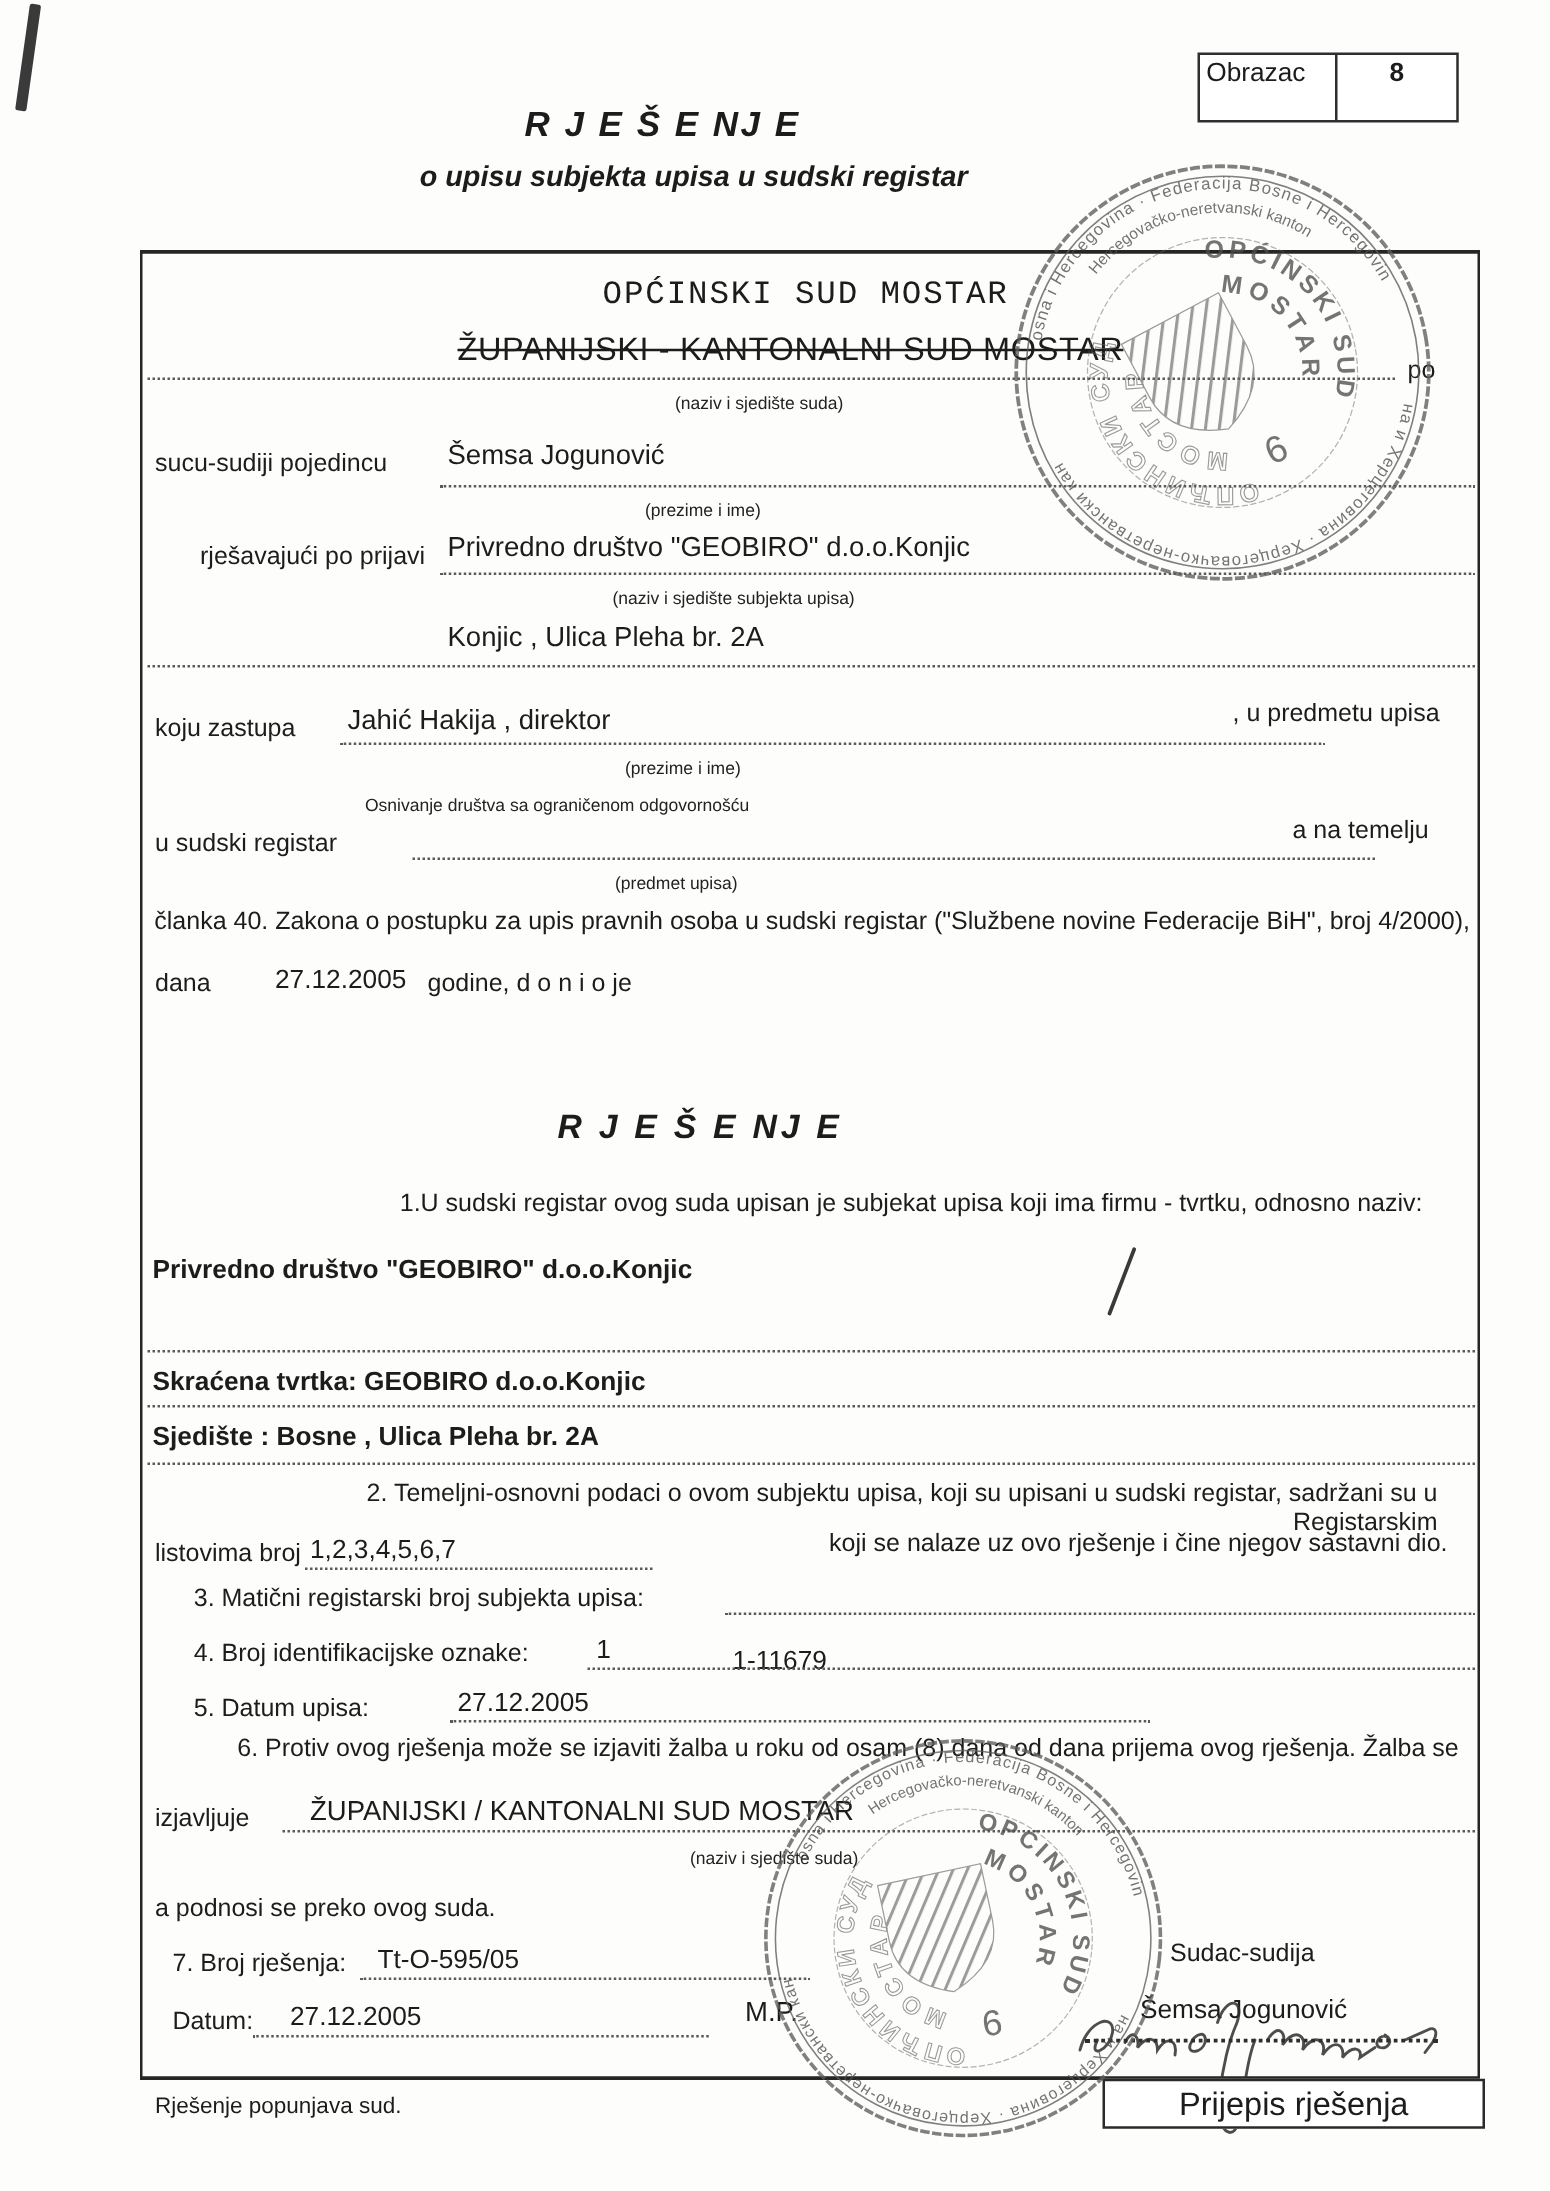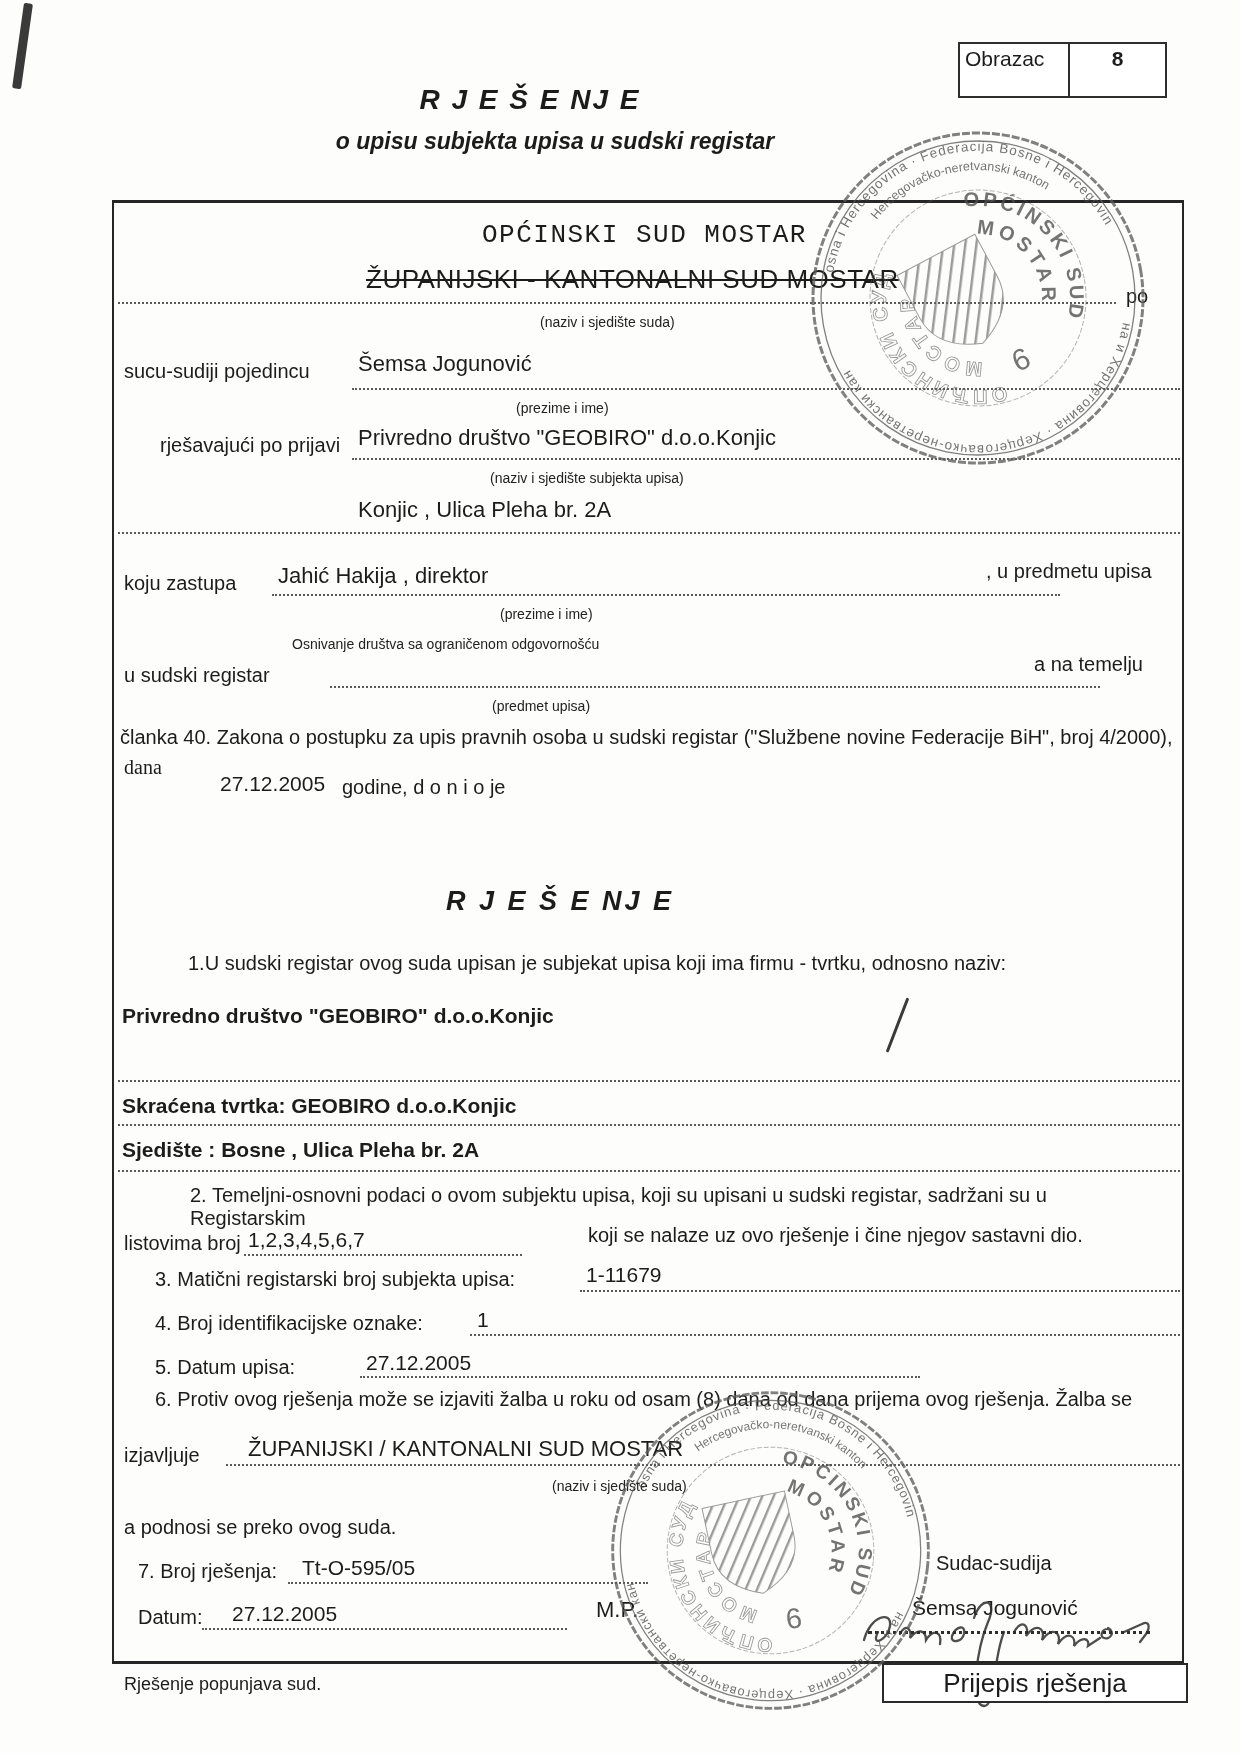--- a/index.html
+++ b/index.html
@@ -1,19 +1,19 @@
 <!DOCTYPE html>
 <html><head>
 <meta charset="utf-8">
 <style>
   html,body{margin:0;padding:0;background:#ffffff;}
   .page{position:relative;width:1240px;height:1753px;background:#fdfdfb;
         font-family:"Liberation Sans",sans-serif;color:#1c1c1c;overflow:hidden;}
   .abs{position:absolute;}
-  .t20{font-size:20px;} .t21{font-size:21px;} .t22{font-size:22px;}
+  .t20{font-size:20px;text-align:right;} .t21{font-size:21px;} .t22{font-size:22px;}
   .t19{font-size:14px;color:#222;} .t18{font-size:18px;}
   .b{font-weight:bold;}
   .dt{position:absolute;height:0;border-bottom:2px dotted #5a5a5a;}
   .dt-strong{position:absolute;height:0;border-bottom:3px dotted #2e2e2e;}
   .title{font-style:italic;font-weight:bold;letter-spacing:2px;font-size:28px;text-align:center;}
   .subtitle{font-style:italic;font-weight:bold;font-size:23px;text-align:center;}
   .serifhead{font-family:Liberation Mono, monospace;font-size:26px;letter-spacing:1.5px;}
   .strike{font-size:26px;letter-spacing:.5px;text-decoration:line-through;text-decoration-thickness:2px;}
   .mainbox{position:absolute;left:112px;top:200px;width:1072px;height:1464px;
            border:3px solid #262626;border-left-width:2px;border-right-width:2px;box-sizing:border-box;}
@@ -69,21 +69,21 @@
   <div class="abs t19" style="left:500px;top:606px;">(prezime i ime)</div>
 
   <div class="abs t19" style="left:292px;top:636px;">Osnivanje društva sa ograničenom odgovornošću</div>
   <div class="abs t20" style="left:124px;top:664px;">u sudski registar</div>
   <div class="abs t20" style="left:1034px;top:653px;">a na temelju</div>
   <div class="dt" style="left:330px;top:686px;width:770px;"></div>
   <div class="abs t19" style="left:492px;top:698px;">(predmet upisa)</div>
 
   <div class="abs t20" style="left:120px;top:726px;width:1056px;">članka 40. Zakona o postupku za upis pravnih osoba u sudski registar ("Službene novine Federacije BiH", broj 4/2000),</div>
 
-  <div class="abs t20" style="left:124px;top:756px;font-family:Liberation Serif, serif;">dana</div>
+  <div class="abs t20" style="left:124px;top:776px;">dana</div>
   <div class="abs t21" style="left:220px;top:772px;">27.12.2005</div>
   <div class="abs t20" style="left:342px;top:776px;">godine, d o n i o  je</div>
 
   <div class="abs title" style="left:360px;top:886px;width:400px;letter-spacing:3px;font-size:27px;">R J E Š E NJ E</div>
 
   <div class="abs t20" style="left:188px;top:952px;width:950px;">1.U sudski registar ovog suda upisan je subjekat upisa koji ima firmu - tvrtku, odnosno naziv:</div>
   <div class="abs t21 b" style="left:122px;top:1004px;">Privredno društvo "GEOBIRO" d.o.o.Konjic</div>
 
   <div class="penstroke" style="left:896px;top:996px;width:2.5px;height:58px;transform:rotate(21deg);"></div>
 
@@ -93,21 +93,21 @@
   <div class="abs t21 b" style="left:122px;top:1138px;">Sjedište : Bosne , Ulica Pleha br. 2A</div>
   <div class="dt" style="left:118px;top:1170px;width:1062px;"></div>
 
   <div class="abs t20" style="left:190px;top:1184px;width:960px;">2. Temeljni-osnovni podaci o ovom subjektu upisa, koji su upisani u sudski registar, sadržani su u Registarskim</div>
   <div class="abs t20" style="left:124px;top:1232px;">listovima broj</div>
   <div class="abs t21" style="left:248px;top:1228px;">1,2,3,4,5,6,7</div>
   <div class="dt" style="left:244px;top:1254px;width:278px;"></div>
   <div class="abs t20" style="left:588px;top:1224px;width:570px;">koji se nalaze uz ovo rješenje i čine njegov sastavni dio.</div>
 
   <div class="abs t20" style="left:155px;top:1268px;">3. Matični registarski broj subjekta upisa:</div>
-  <div class="abs t21" style="left:586px;top:1263px;">1-11679</div>
+  <div class="abs t21" style="left:586px;top:1317px;">1-11679</div>
   <div class="dt" style="left:580px;top:1290px;width:600px;"></div>
 
   <div class="abs t20" style="left:155px;top:1312px;">4. Broj identifikacijske oznake:</div>
   <div class="abs t21" style="left:477px;top:1308px;">1</div>
   <div class="dt" style="left:470px;top:1334px;width:710px;"></div>
 
   <div class="abs t20" style="left:155px;top:1356px;">5. Datum  upisa:</div>
   <div class="abs t21" style="left:366px;top:1351px;">27.12.2005</div>
   <div class="dt" style="left:360px;top:1376px;width:560px;"></div>
 

